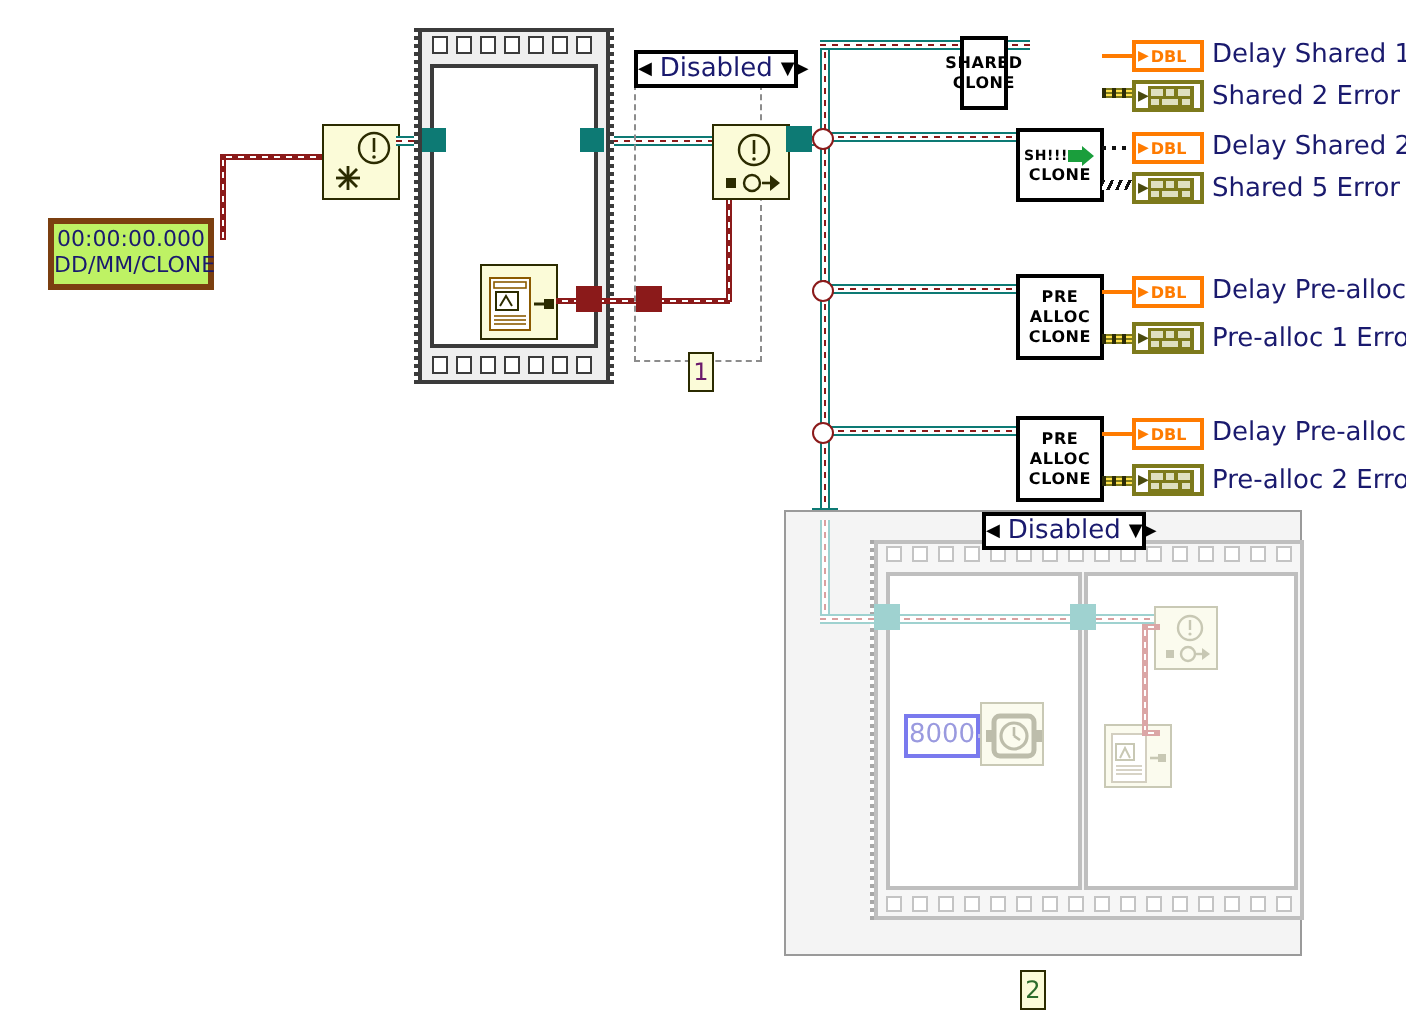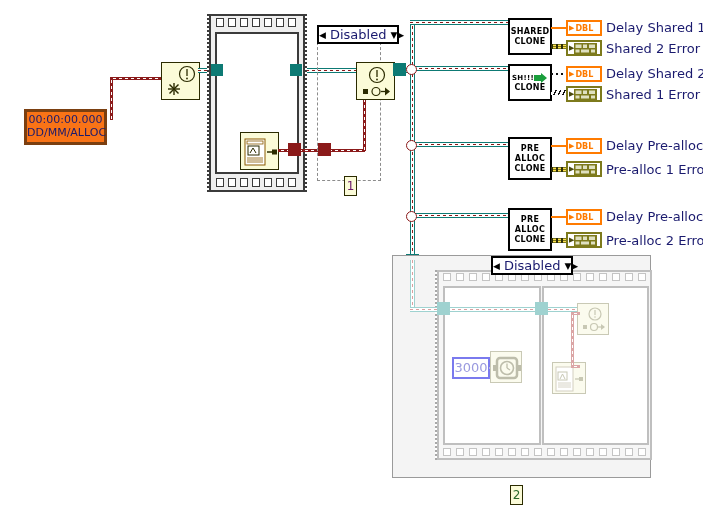--- a/index.html
+++ b/index.html
@@ -51,21 +51,21 @@
   .junction.dim{background:#9fd2d0;}
   .junction-red{background:#8b1a1a;}
   .junction-dot{border:1.5px solid #8b1a1a;border-radius:50%;background:#ffffff;}
 
   
   .vi{background:#fbfbd8;border:1px solid #2b2b00;box-sizing:border-box;}
   .vi.dim{background:#fbfbee;border:1px solid #c9c9b5;}
   .clonebox{background:#ffffff;border:2px solid #000;box-sizing:border-box;
             display:flex;flex-direction:column;align-items:center;justify-content:center;
             font-size:8px;font-weight:bold;letter-spacing:.3px;color:#000;line-height:10px;}
-  .ts-const{border:3px solid #7b3f10;background:#f97316;box-sizing:border-box;
+  .ts-const{border:3px solid #7b3f10;background:#bef264;box-sizing:border-box;
             color:#1a1a6e;font-size:11px;text-align:center;line-height:13px;padding-top:1px;}
   .num-const{border:2px solid #7a7aee;background:#ffffff;box-sizing:border-box;
             color:#9a9adf;font-size:13px;text-align:center;line-height:18px;}
 
   .term-dbl{border:2px solid #ff7b00;background:#ffffff;box-sizing:border-box;
             display:flex;align-items:center;font-size:8px;font-weight:bold;color:#ff7b00;
             letter-spacing:0px;padding-left:1px;}
   .term-err{border:2px solid #7d7a1c;background:#ffffff;box-sizing:border-box;
             display:flex;align-items:center;padding-left:1px;}
   .lbl{color:#1a1a6e;font-size:13px;line-height:15px;white-space:nowrap;}
@@ -90,21 +90,21 @@
   .framecount.b2{color:#2b6b2b;}
   .dotted-region{box-sizing:border-box;border:1px dashed #8c8c8c;}
 </style>
 </head>
 <body>
 
 <div id="canvas">
 
   <div class="abs ts-const" style="left:24px;top:109px;width:83px;height:36px;">
     <div>00:00:00.000</div>
-    <div>DD/MM/ALLOC</div>
+    <div>DD/MM/CLONE</div>
   </div>
 
   <div class="abs wire-dk-v" style="left:110px;top:77px;height:43px;">
       <div class="dashline"></div>
     </div>
   <div class="abs wire-dk-h" style="left:110px;top:77px;width:52px;">
       <div class="dashline"></div>
     </div>
 
   <div class="abs vi" style="left:161px;top:62px;width:39px;height:38px;">
@@ -222,21 +222,21 @@
     </div>
   <div class="abs junction-dot" style="left:406px;top:140px;width:9px;height:9px;"></div>
 
   <div class="abs wire-err-h" style="left:413px;top:213px;width:102px;">
       <div class="dashline"></div>
     </div>
   <div class="abs junction-dot" style="left:406px;top:211px;width:9px;height:9px;"></div>
 
   <div class="abs junction" style="left:406px;top:254px;width:13px;height:13px;"></div>
 
-  <div class="abs clonebox" style="left:508px;top:18px;width:44px;height:37px;">
+  <div class="abs clonebox" style="left:480px;top:18px;width:24px;height:37px;">
     <div>SHARED</div>
     <div>CLONE</div>
   </div>
   <div class="abs wire-dbl" style="left:551px;top:27px;width:17px;"></div>
   <div class="abs wire-errcl" style="left:551px;top:44px;width:17px;">
       <div class="dashline"></div>
     </div>
 
   <div class="abs clonebox" style="left:508px;top:64px;width:44px;height:37px;">
     <div style="display:flex;align-items:center;gap:0px;">
@@ -301,21 +301,21 @@
     <svg width="23" height="11" viewBox="0 0 23 11">
       <rect x="0" y="0" width="23" height="11" fill="#7d7a1c"></rect>
       <rect x="1.5" y="1.5" width="6" height="3.5" fill="#dfe0c0"></rect>
       <rect x="9" y="1.5" width="4" height="3.5" fill="#dfe0c0"></rect>
       <rect x="15" y="1.5" width="6" height="3.5" fill="#dfe0c0"></rect>
       <rect x="1.5" y="6.5" width="4" height="3" fill="#dfe0c0"></rect>
       <rect x="7" y="6.5" width="8" height="3" fill="#dfe0c0"></rect>
       <rect x="17" y="6.5" width="4" height="3" fill="#dfe0c0"></rect>
     </svg>
   </div>
-  <div class="abs lbl" style="left:606px;top:87px;">Shared 1 Error</div>
+  <div class="abs lbl" style="left:606px;top:87px;">Shared 5 Error</div>
 
   <div class="abs term-dbl" style="left:566px;top:138px;width:36px;height:16px;">
     <span style="font-size:7px;color:#ff7b00;">▶</span>
     <span style="margin-left:1px;">DBL</span>
   </div>
   <div class="abs lbl" style="left:606px;top:138px;">Delay Pre-alloc 1</div>
 
   <div class="abs term-err" style="left:566px;top:161px;width:36px;height:16px;">
     <span style="font-size:7px;color:#4a4a0e;">▶</span>
     <svg width="23" height="11" viewBox="0 0 23 11">
@@ -405,21 +405,21 @@
 
   <div class="abs wire-err-v dim" style="left:410px;top:260px;height:52px;">
       <div class="dashline"></div>
     </div>
   <div class="abs wire-err-h dim" style="left:410px;top:307px;width:176px;">
       <div class="dashline"></div>
     </div>
   <div class="abs junction dim" style="left:437px;top:302px;width:13px;height:13px;"></div>
   <div class="abs junction dim" style="left:535px;top:302px;width:13px;height:13px;"></div>
 
-  <div class="abs num-const" style="left:452px;top:357px;width:38px;height:22px;">3000</div>
+  <div class="abs num-const" style="left:452px;top:357px;width:38px;height:22px;">8000</div>
   <div class="abs wire-dbl" style="left:489px;top:367px;width:12px;background:#b9b9e8;"></div>
   <div class="abs vi dim" style="left:490px;top:351px;width:32px;height:32px;">
     <svg width="32" height="32" viewBox="0 0 32 32">
       <rect x="6" y="6" width="20" height="20" rx="3" fill="none" stroke="#bdbdab" stroke-width="2.5"></rect>
       <circle cx="16" cy="16" r="6.5" fill="none" stroke="#bdbdab" stroke-width="1.6"></circle>
       <line x1="16" y1="16" x2="16" y2="11.5" stroke="#bdbdab" stroke-width="1.3"></line>
       <line x1="16" y1="16" x2="19" y2="18" stroke="#bdbdab" stroke-width="1.3"></line>
       <rect x="2" y="13" width="5" height="6" fill="#bdbdab"></rect>
       <rect x="25" y="13" width="5" height="6" fill="#bdbdab"></rect>
     </svg>

